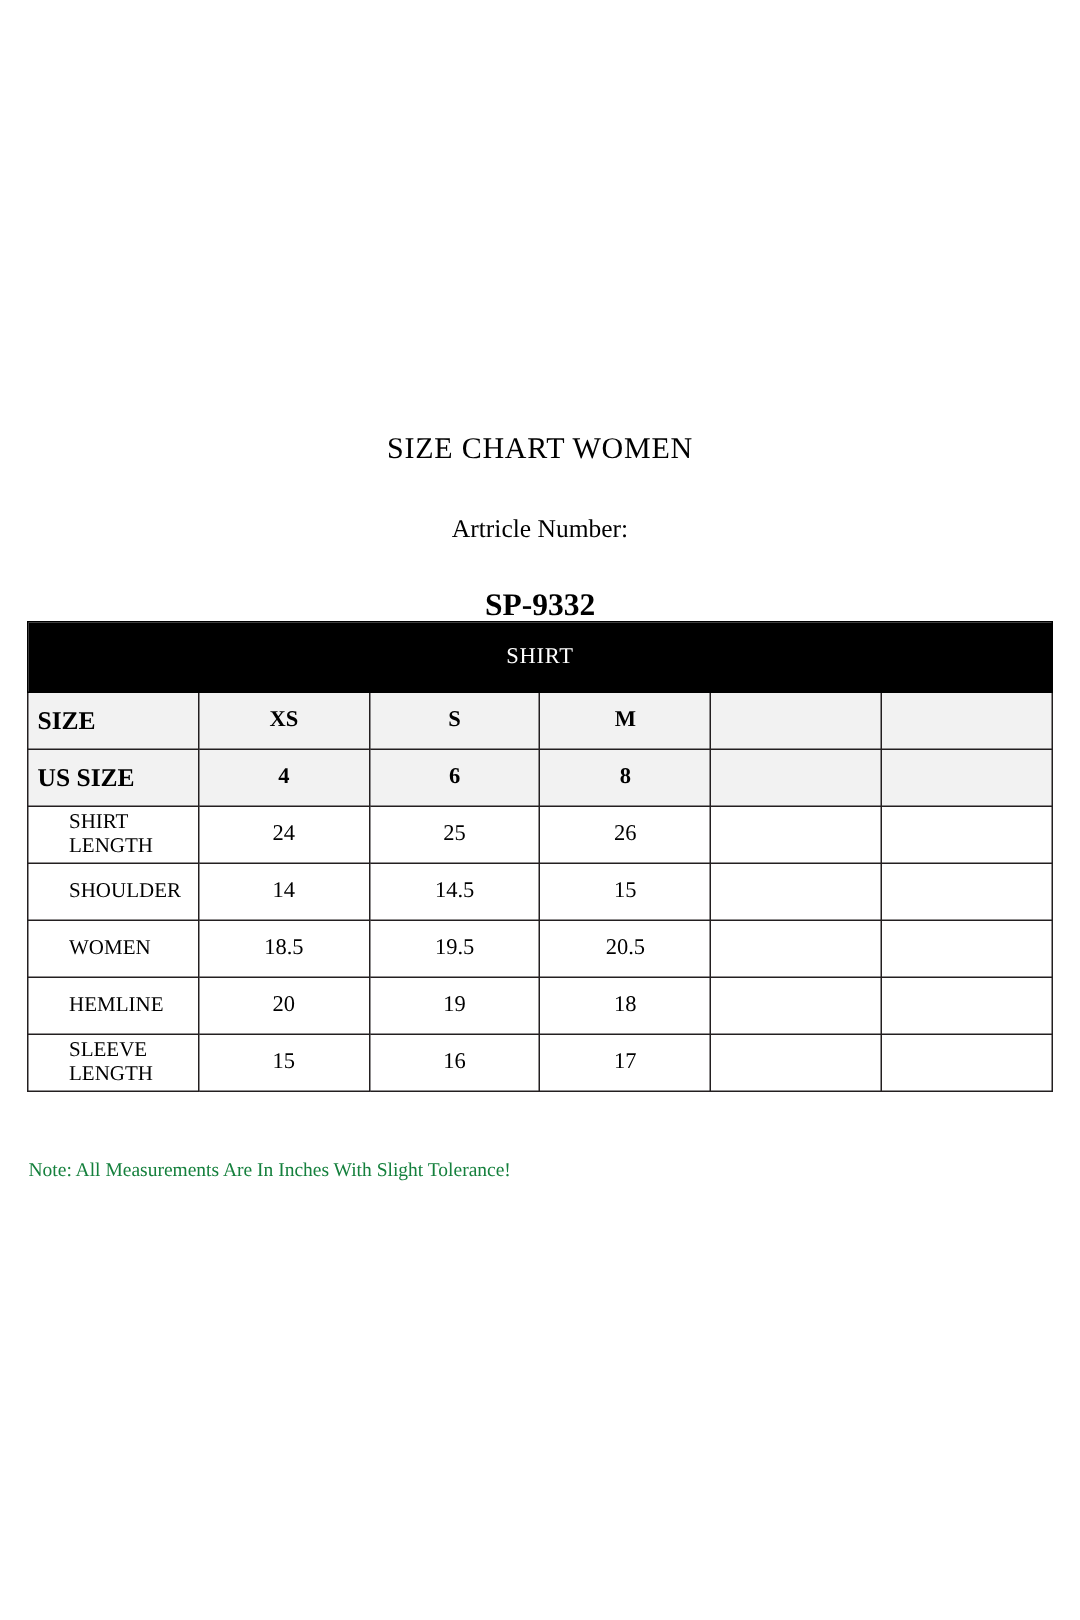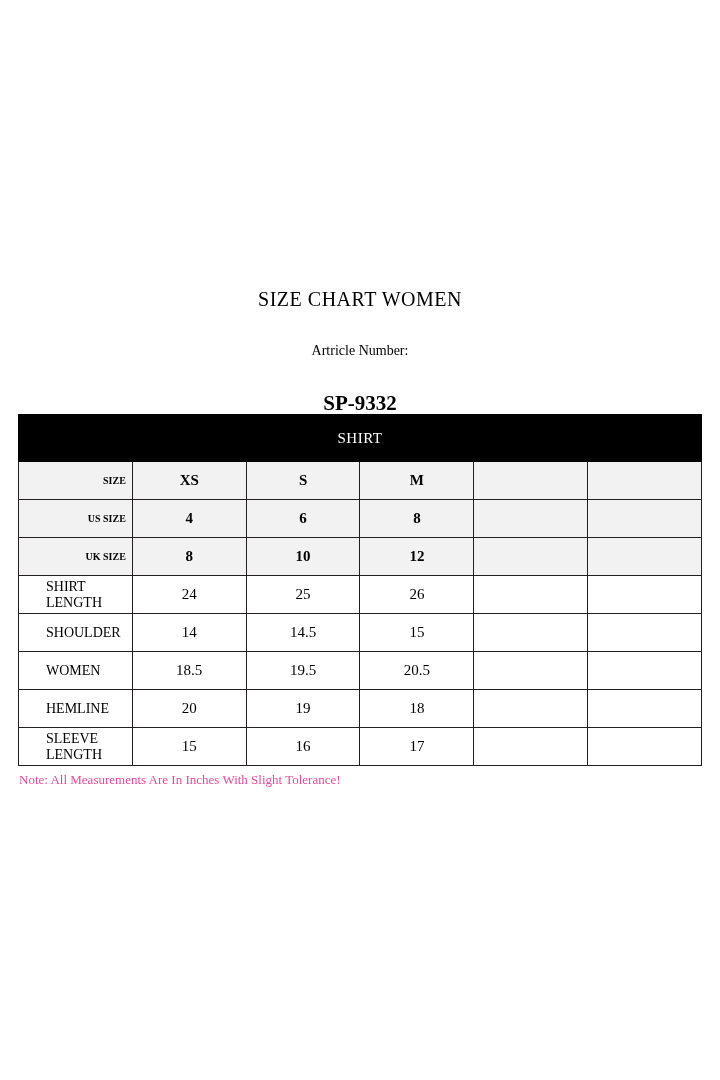--- a/index.html
+++ b/index.html
@@ -35,21 +35,21 @@
     letter-spacing: 0.5px;
     font-family: "Liberation Serif", serif;
   }
 
   .subtitle {
     position: absolute;
     left: 0;
     top: 343px;
     width: 720px;
     text-align: center;
-    font-size: 14px;
+    font-size: 17px;
     font-weight: 400;
     font-family: "Liberation Serif", serif;
   }
 
   .article-number {
     position: absolute;
     left: 0;
     top: 370px;
     width: 720px;
     text-align: center;
@@ -108,31 +108,30 @@
 
   .row-data td {
     background: #ffffff;
     font-size: 16px;
   }
   .row-data td.label-col {
     font-size: 14px;
     padding-left: 27px;
   }
   .row-head td.label-col {
-    font-size: 10px;
-    text-align: right;
+    font-size: 17px;
   }
 
   .note {
     position: absolute;
     left: 19px;
     top: 772px;
     font-size: 13px;
     font-family: "Liberation Serif", serif;
-    color: #ec4899;
+    color: #15803d;
   }
 </style>
 </head>
 <body>
 
 <div class="page">
 
   <div class="title">SIZE CHART WOMEN</div>
 
   <div class="subtitle">Artricle Number:</div>
@@ -154,28 +153,20 @@
             <td class="val-col"></td>
           </tr>
           <tr class="row-head">
             <td class="label-col">US SIZE</td>
             <td class="val-col">4</td>
             <td class="val-col">6</td>
             <td class="val-col">8</td>
             <td class="val-col"></td>
             <td class="val-col"></td>
           </tr>
-          <tr class="row-head">
-            <td class="label-col">UK SIZE</td>
-            <td class="val-col">8</td>
-            <td class="val-col">10</td>
-            <td class="val-col">12</td>
-            <td class="val-col"></td>
-            <td class="val-col"></td>
-          </tr>
           <tr class="row-data">
             <td class="label-col">SHIRT LENGTH</td>
             <td class="val-col">24</td>
             <td class="val-col">25</td>
             <td class="val-col">26</td>
             <td class="val-col"></td>
             <td class="val-col"></td>
           </tr>
           <tr class="row-data">
             <td class="label-col">SHOULDER</td>

